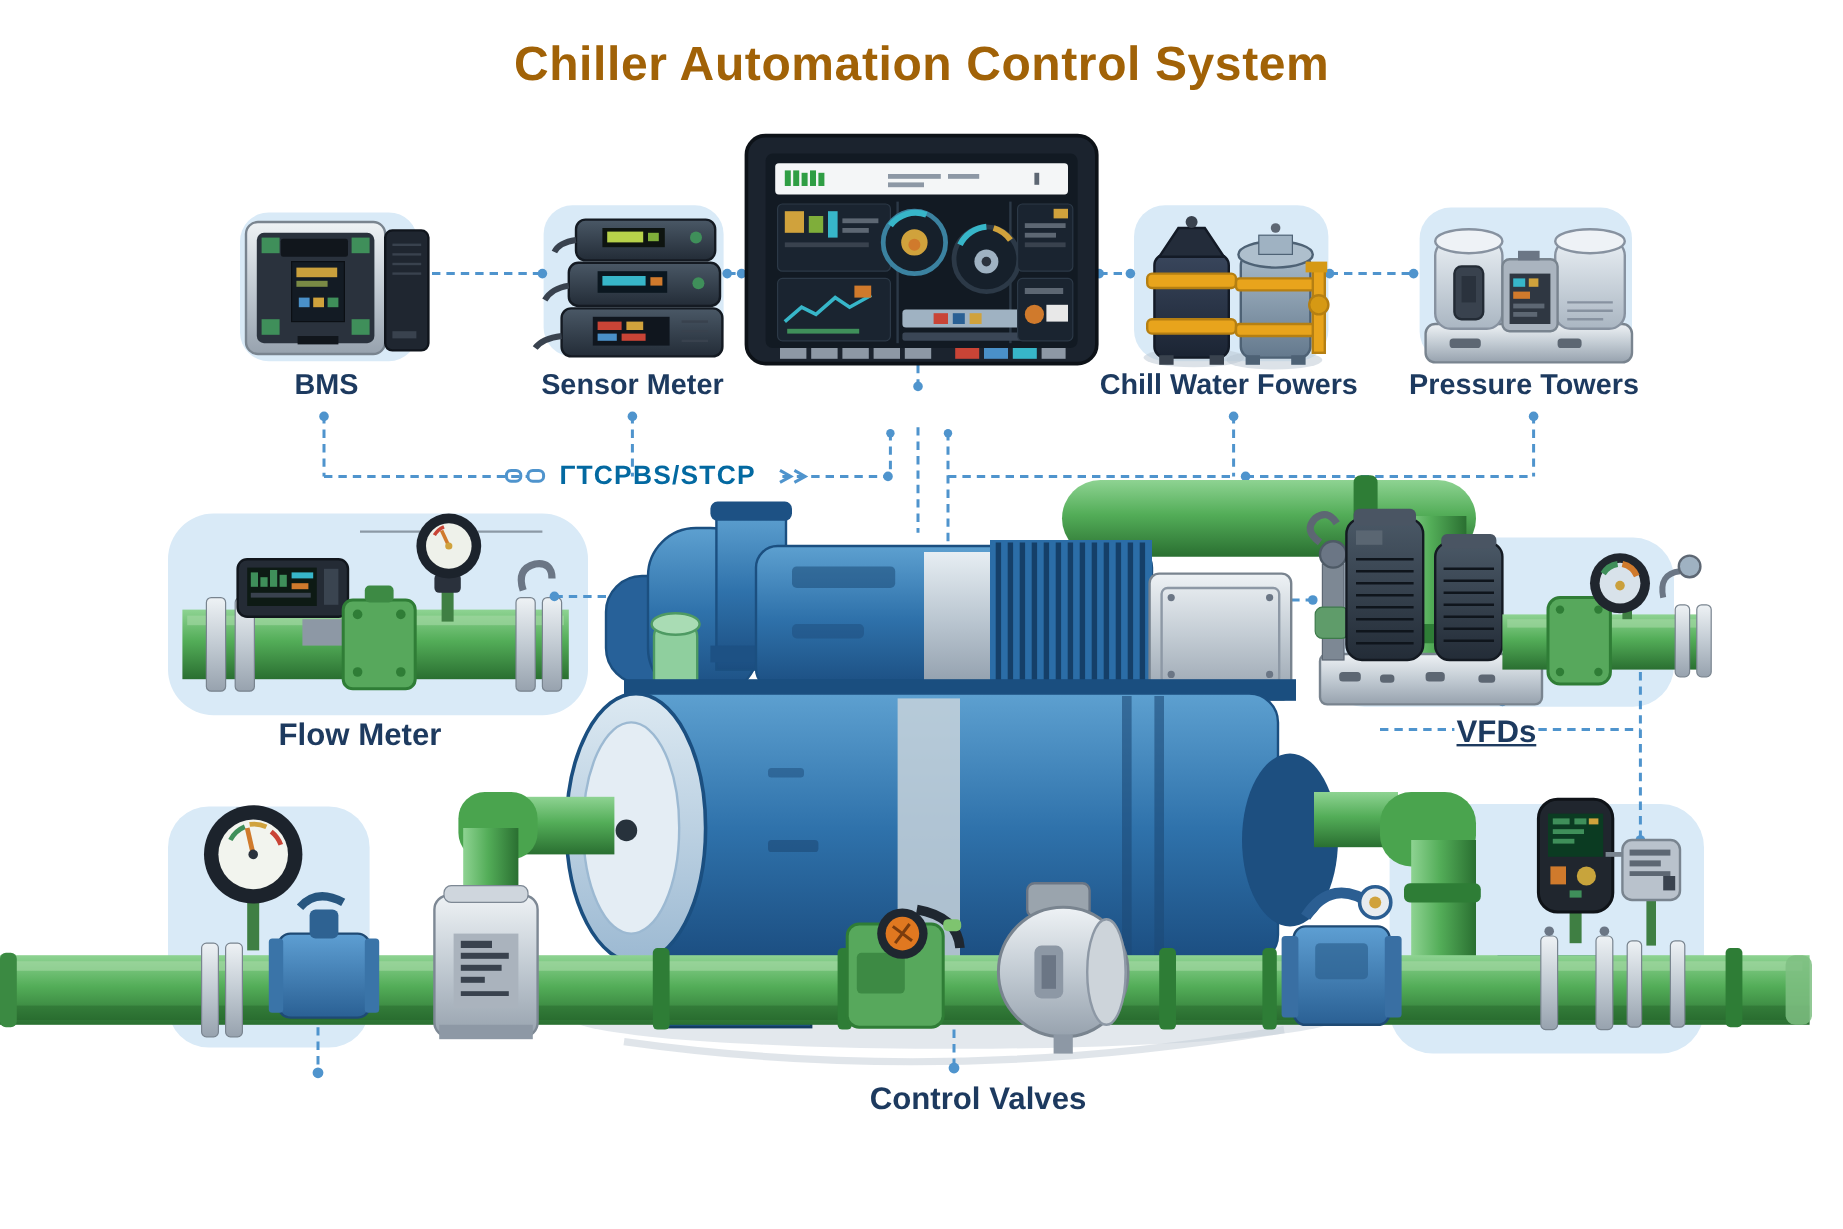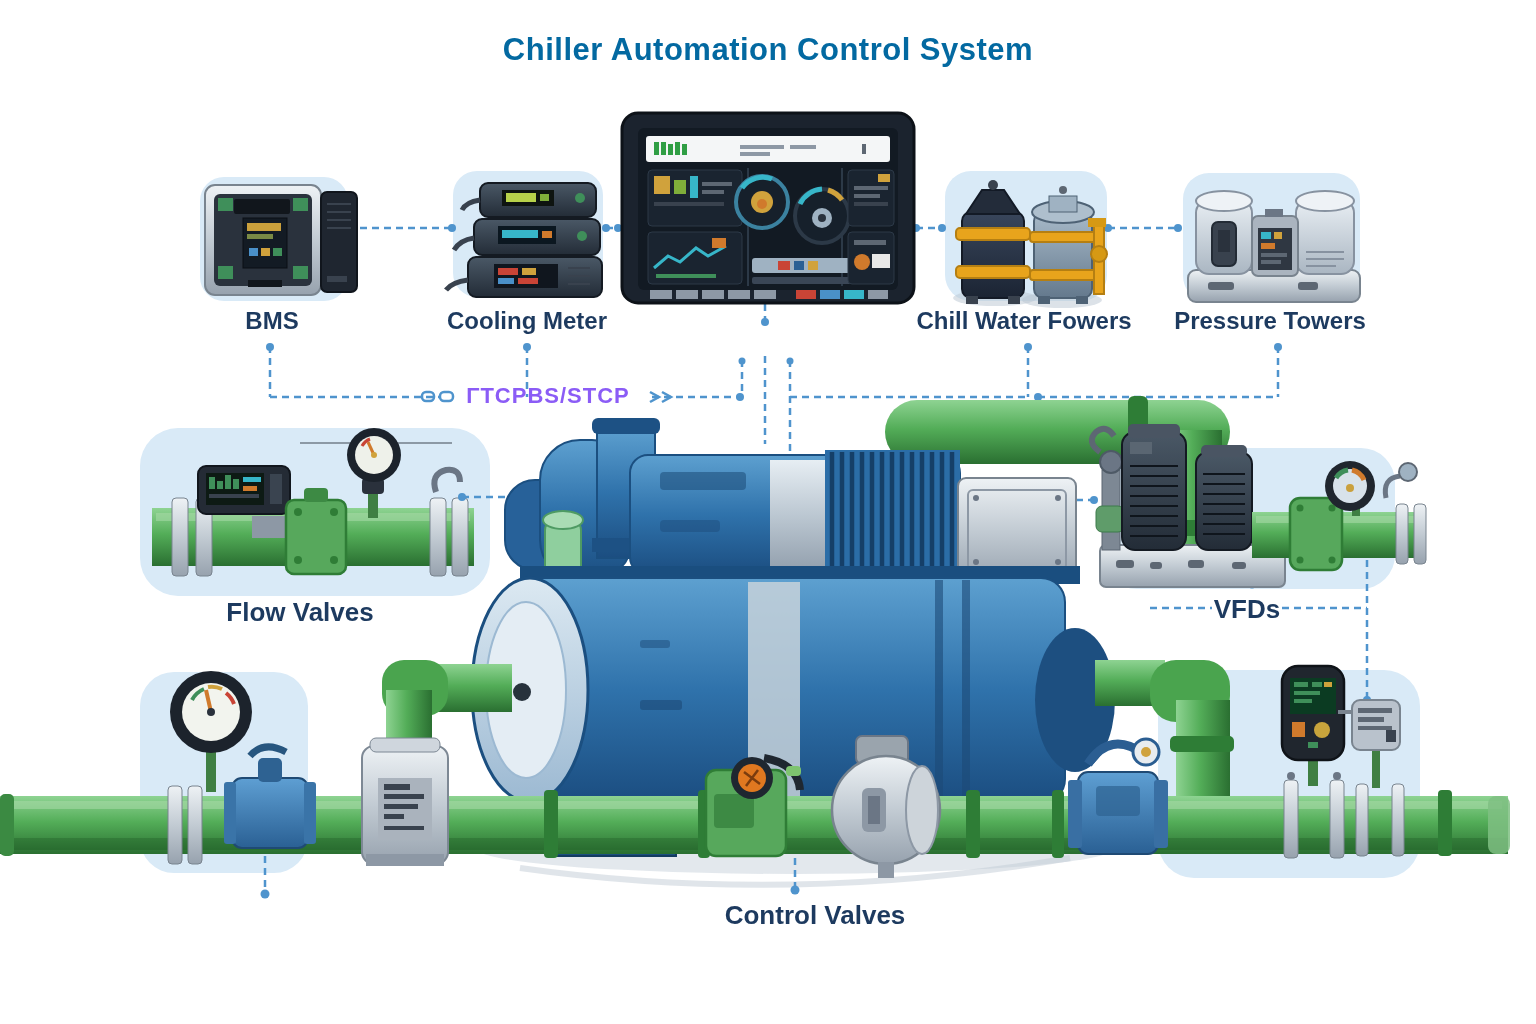--- a/index.html
+++ b/index.html
@@ -1,33 +1,33 @@
 <!DOCTYPE html>
 <html><head>
 <meta charset="utf-8">
 <style>
   html,body{margin:0;padding:0;background:#ffffff;}
   .canvas{position:relative;width:1536px;height:1024px;background:#ffffff;overflow:hidden;
           font-family:"Liberation Sans",sans-serif;}
   .title{position:absolute;top:32px;left:50%;transform:translateX(-50%);
-         font-size:31px;font-weight:800;letter-spacing:.5px;color:#0369a1;white-space:nowrap;}
+         font-size:40px;font-weight:800;letter-spacing:.5px;color:#a16207;white-space:nowrap;}
   .card{position:absolute;background:#d9eaf7;}
   .card.bms{left:200px;top:177px;width:148px;height:124px;border-radius:24px;}
   .card.energy{left:453px;top:171px;width:150px;height:126px;border-radius:24px;}
   .card.powers{left:945px;top:171px;width:162px;height:130px;border-radius:26px;}
   .card.cooling{left:1183px;top:173px;width:177px;height:129px;border-radius:26px;}
   .card.flow{left:140px;top:428px;width:350px;height:168px;border-radius:38px;}
   .card.vfds{left:1103px;top:448px;width:292px;height:141px;border-radius:34px;}
   .card.temp{left:140px;top:672px;width:168px;height:201px;border-radius:34px;}
   .card.pressure{left:1158px;top:670px;width:262px;height:208px;border-radius:36px;}
   .art{position:absolute;left:0;top:0;width:1536px;height:1024px;}
   .lbl{position:absolute;transform:translateX(-50%);font-weight:700;color:#1d3a5f;
        font-size:24px;white-space:nowrap;}
   .lbl.big{font-size:26px;}
-  .buslbl{position:absolute;transform:translateX(-50%);font-weight:700;color:#8b5cf6;
+  .buslbl{position:absolute;transform:translateX(-50%);font-weight:700;color:#0369a1;
           font-size:22px;letter-spacing:1px;white-space:nowrap;}
 </style>
 </head>
 <body>
 
 <div class="canvas">
 
   <div class="title">Chiller Automation Control System</div>
 
   <div class="card bms"></div>
@@ -586,21 +586,21 @@
       <path d="M265 856 V894"></path>
       <path d="M795 858 V890"></path>
     </g>
     <g fill="#4f94cd">
       <circle cx="265" cy="894" r="4.5"></circle>
         <circle cx="795" cy="890" r="4.5"></circle>
     </g>
   </svg>
 
   <div class="lbl" style="left:272px;top:307px;">BMS</div>
-  <div class="lbl" style="left:527px;top:307px;">Cooling Meter</div>
+  <div class="lbl" style="left:527px;top:307px;">Sensor Meter</div>
   <div class="lbl" style="left:1024px;top:307px;">Chill Water Fowers</div>
   <div class="lbl" style="left:1270px;top:307px;">Pressure Towers</div>
-  <div class="lbl big" style="left:300px;top:597px;">Flow Valves</div>
-  <div class="lbl big" style="left:1247px;top:594px;">VFDs</div>
+  <div class="lbl big" style="left:300px;top:597px;">Flow Meter</div>
+  <div class="lbl big" style="left:1247px;top:594px;text-decoration:underline;">VFDs</div>
   <div class="lbl big" style="left:815px;top:900px;">Control Valves</div>
   <div class="buslbl" style="left:548px;top:383px;">ΓTCPBS/STCP</div>
 
 </div>
 
 </body></html>

